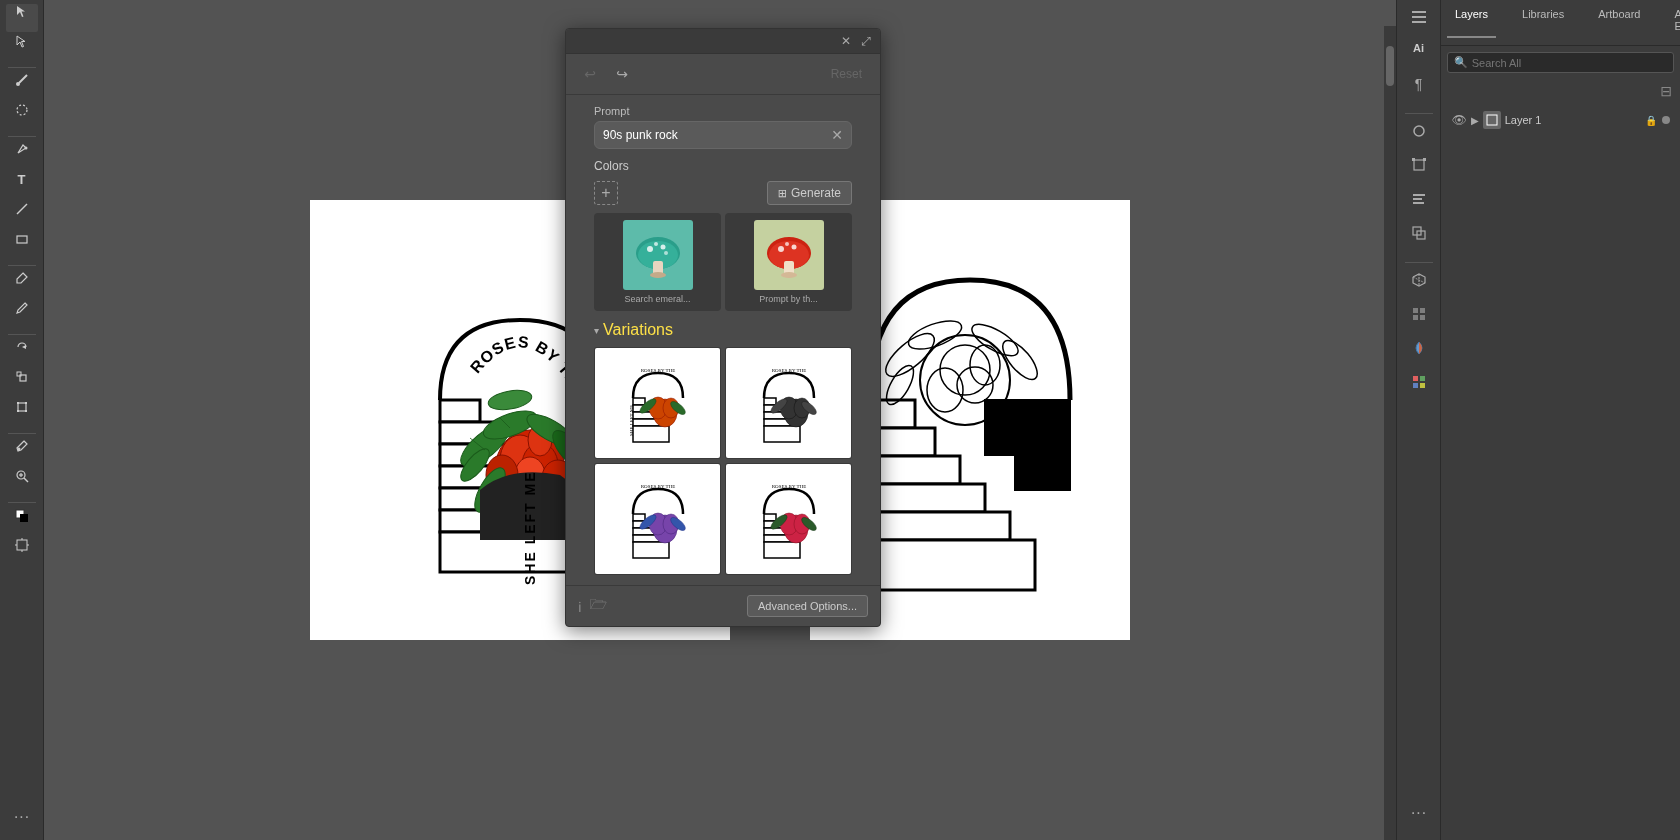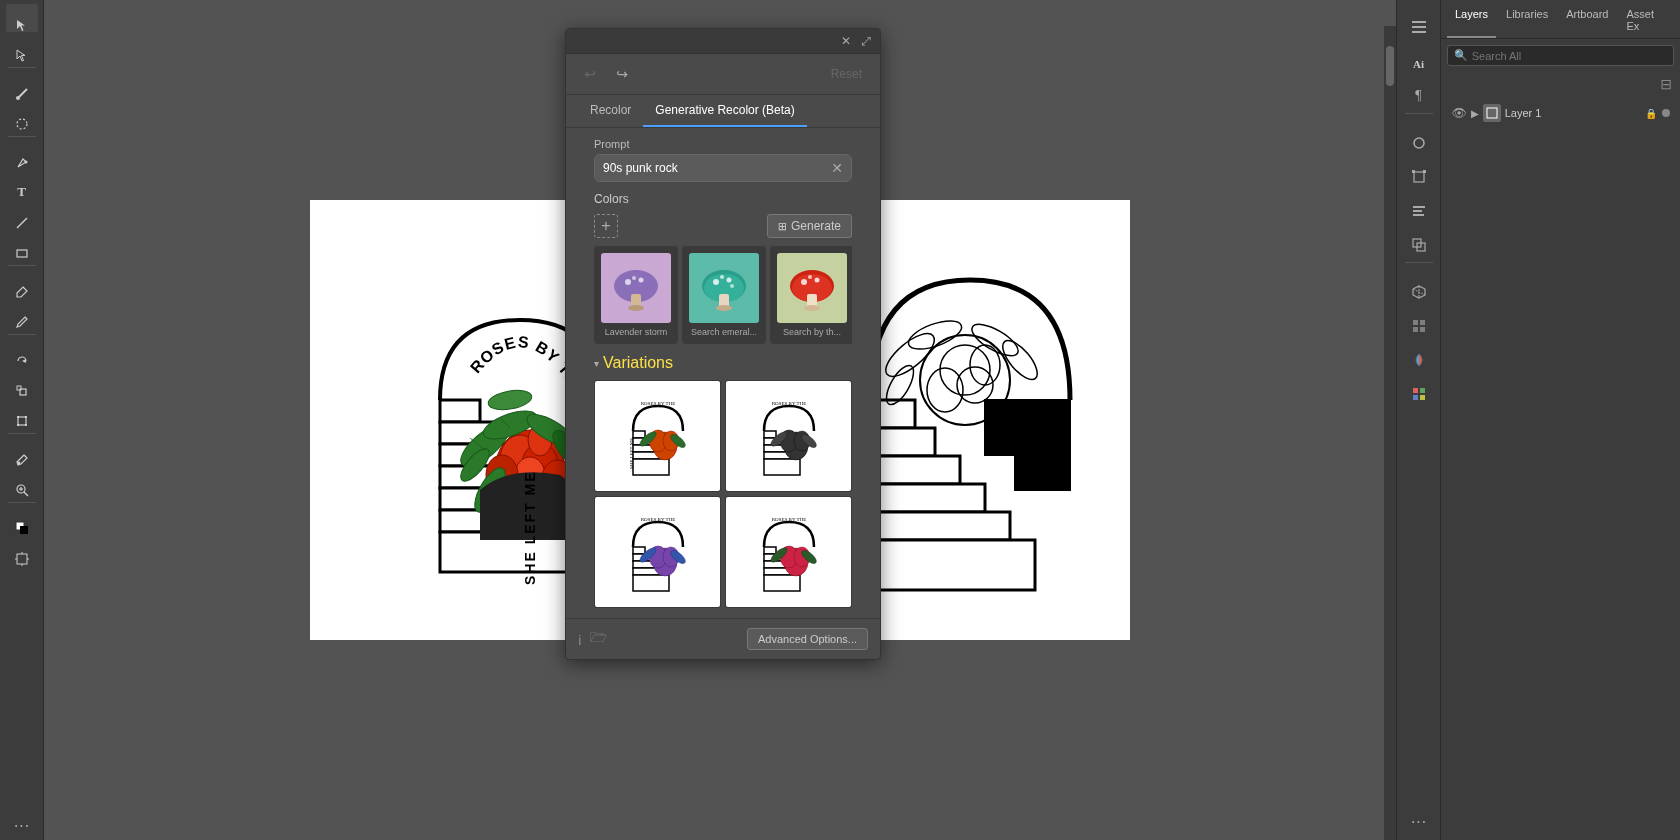--- a/index.html
+++ b/index.html
@@ -25,27 +25,26 @@
       align-items: center;
       padding: 4px 0;
       gap: 2px;
       flex-shrink: 0;
       border-right: 1px solid #2a2a2a;
     }
     .tool-btn {
       width: 32px;
       height: 28px;
       display: flex;
-      align-items: flex-end;
+      align-items: flex-start;
       justify-content: center;
       color: #ccc;
       cursor: pointer;
       border-radius: 2px;
       font-size: 14px;
-      font-family: Liberation Serif, serif;
     }
     .tool-btn.active { background: #4a4a4a; }
     .tool-separator {
       width: 28px;
       height: 1px;
       background: #555;
       margin: 3px 0;
     }
 
     
@@ -88,22 +87,22 @@
       display: flex;
       flex-direction: column;
       flex-shrink: 0;
       border-left: 1px solid #2a2a2a;
     }
 
     .right-panel-tabs {
       display: flex;
       background: #3c3c3c;
       border-bottom: 1px solid #2a2a2a;
-      padding: 4px 6px 0;
-      gap: 2px;
+      padding: 4px 6px 7px;
+      gap: 18px;
     }
     .right-tab {
       padding: 4px 8px;
       font-size: 11px;
       color: #bbb;
       cursor: pointer;
       border-bottom: 2px solid transparent;
     }
     .right-tab.active {
       color: #fff;
@@ -757,24 +756,20 @@
     <div class="dialog-btn">✕</div>
     <div class="dialog-btn">⤢</div>
   </div>
 
   <div class="dialog-toolbar">
     <div class="dialog-tool-btn disabled">↩</div>
     <div class="dialog-tool-btn">↪</div>
     <div class="dialog-reset disabled">Reset</div>
   </div>
 
-  <div class="dialog-tabs">
-    <div class="dialog-tab">Recolor</div>
-    <div class="dialog-tab active">Generative Recolor (Beta)</div>
-  </div>
 
   <div class="dialog-body">
 
     <div class="prompt-label">Prompt</div>
     <div class="prompt-field">
       <span class="prompt-text">90s punk rock</span>
       <span class="prompt-clear">✕</span>
     </div>
 
     <div class="colors-section">
@@ -785,34 +780,20 @@
         <div class="add-color-btn">+</div>
         <div class="generate-btn">
           <span style="font-size:11px;">⊞</span>
           <span>Generate</span>
         </div>
       </div>
     </div>
 
     <div class="mushroom-cards">
 
-      <div class="mushroom-card">
-        <div class="mushroom-img mush-1">
-          <svg width="60" height="60" viewBox="0 0 60 60">
-            <ellipse cx="30" cy="30" rx="20" ry="14" fill="#7b5ea7"></ellipse>
-            <ellipse cx="30" cy="28" rx="22" ry="16" fill="#8b6eb8"></ellipse>
-            <circle cx="22" cy="24" r="3" fill="white" opacity="0.7"></circle>
-            <circle cx="35" cy="22" r="2.5" fill="white" opacity="0.7"></circle>
-            <circle cx="28" cy="20" r="2" fill="white" opacity="0.6"></circle>
-            <rect x="25" y="36" width="10" height="14" rx="2" fill="#d4b896"></rect>
-            <ellipse cx="30" cy="50" rx="8" ry="3" fill="#b89a7a"></ellipse>
-          </svg>
-        </div>
-        <span class="mushroom-label">Lavender storm</span>
-      </div>
 
       <div class="mushroom-card">
         <div class="mushroom-img mush-2">
           <svg width="60" height="60" viewBox="0 0 60 60">
             <ellipse cx="30" cy="28" rx="22" ry="16" fill="#2a9e8a"></ellipse>
             <ellipse cx="30" cy="30" rx="20" ry="14" fill="#35b09a"></ellipse>
             <circle cx="22" cy="24" r="3" fill="white" opacity="0.8"></circle>
             <circle cx="35" cy="22" r="2.5" fill="white" opacity="0.8"></circle>
             <circle cx="28" cy="19" r="2" fill="white" opacity="0.7"></circle>
             <circle cx="38" cy="28" r="2" fill="white" opacity="0.6"></circle>
@@ -828,21 +809,21 @@
           <svg width="60" height="60" viewBox="0 0 60 60">
             <ellipse cx="30" cy="28" rx="22" ry="16" fill="#cc2211"></ellipse>
             <ellipse cx="30" cy="30" rx="20" ry="14" fill="#dd3322"></ellipse>
             <circle cx="22" cy="24" r="3" fill="white" opacity="0.8"></circle>
             <circle cx="35" cy="22" r="2.5" fill="white" opacity="0.8"></circle>
             <circle cx="28" cy="19" r="2" fill="white" opacity="0.7"></circle>
             <rect x="25" y="36" width="10" height="14" rx="2" fill="#f0e0c8"></rect>
             <ellipse cx="30" cy="50" rx="8" ry="3" fill="#d4b896"></ellipse>
           </svg>
         </div>
-        <span class="mushroom-label">Search by th...</span>
+        <span class="mushroom-label">Prompt by th...</span>
       </div>
     </div>
 
     <div class="variations-section">
       <div class="variations-header">
         <span class="variations-arrow">▾</span>
         <span class="variations-label">Variations</span>
       </div>
       <div class="variations-grid">
 

